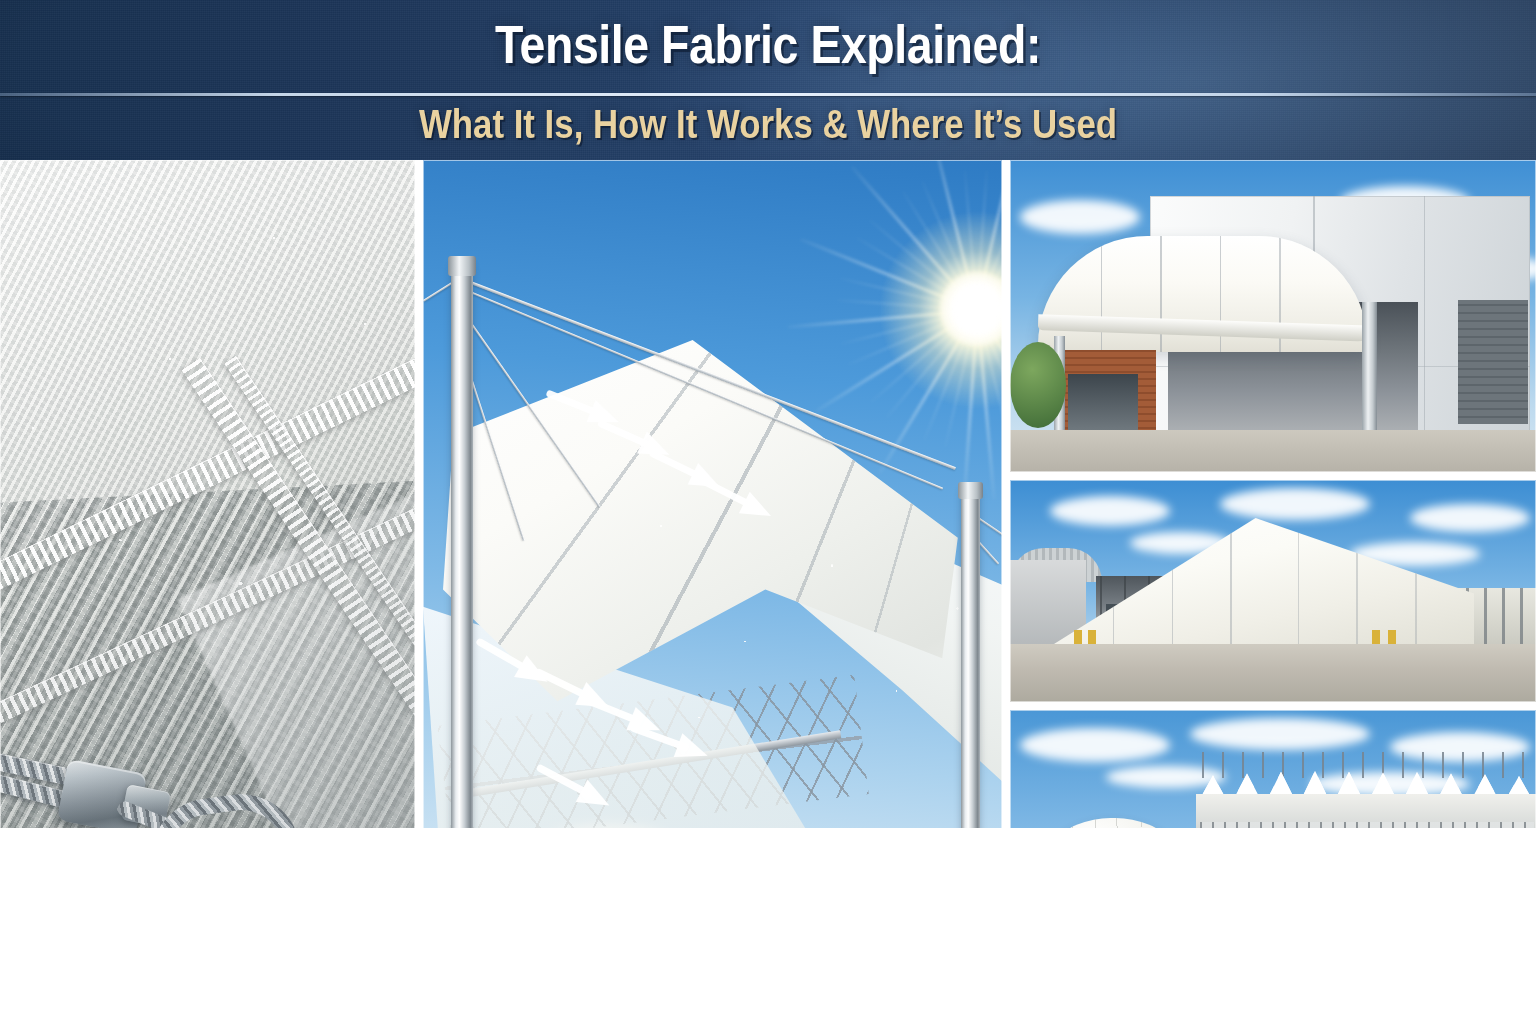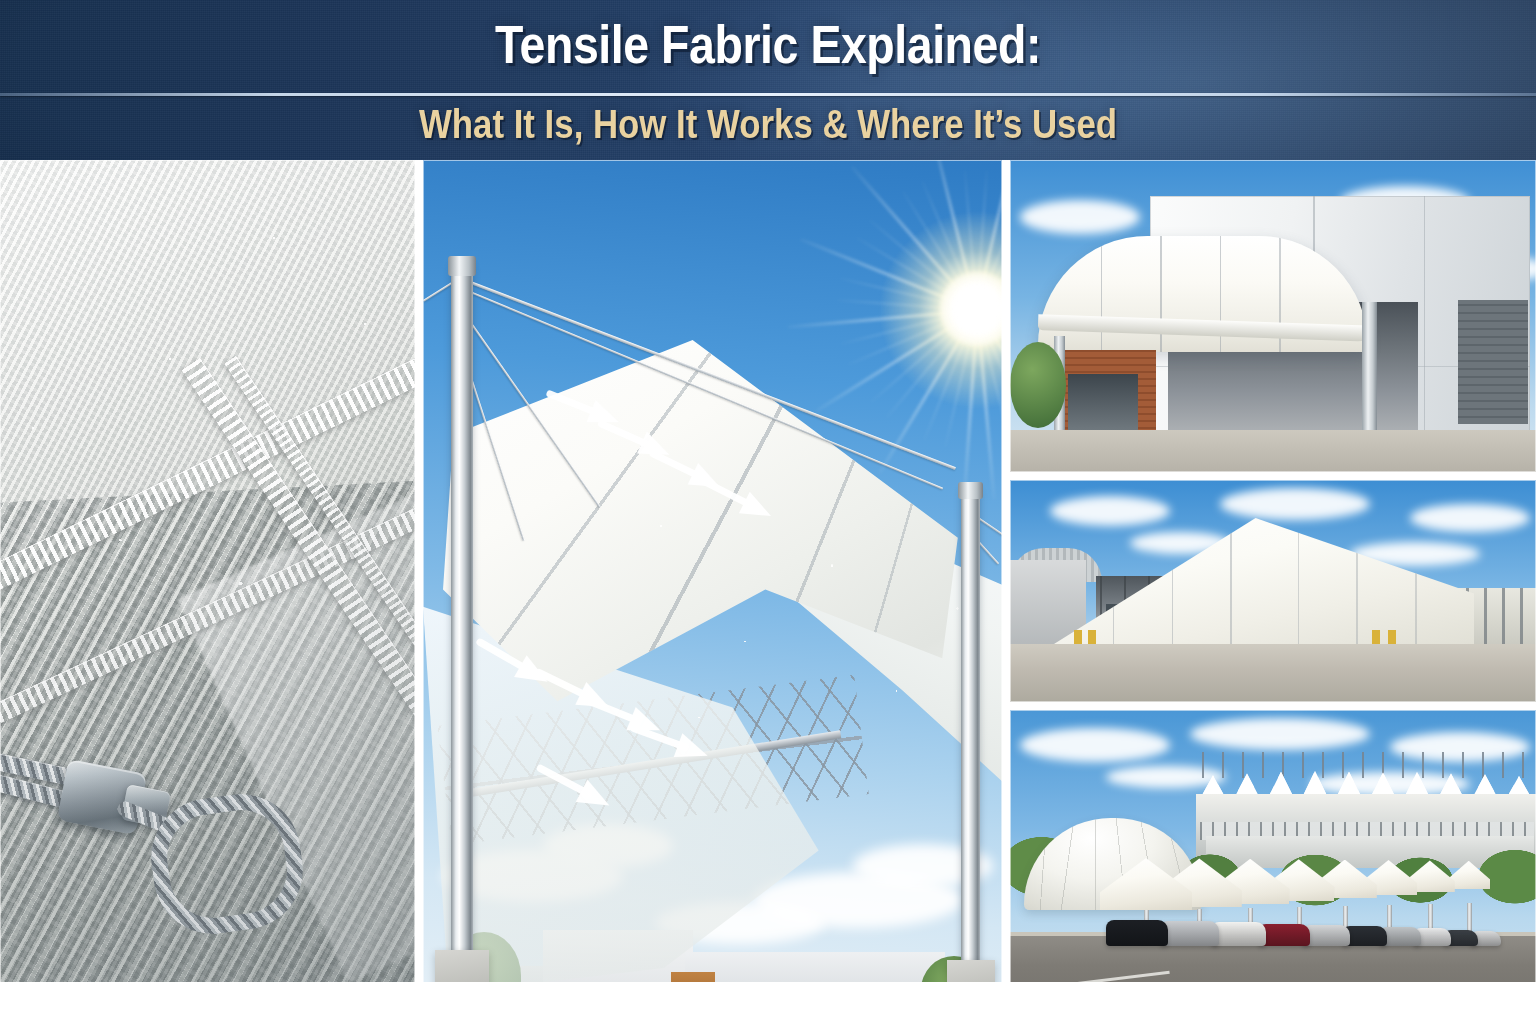--- a/index.html
+++ b/index.html
@@ -1,21 +1,21 @@
 <!DOCTYPE html>
 <html><head>
 <meta charset="utf-8">
 <style>
   html,body{margin:0;padding:0;background:#fff;}
   body{
     width:1536px;height:1024px;overflow:hidden;
     font-family:"Liberation Sans","DejaVu Sans",sans-serif;
     position:relative;
   }
-  .page{position:relative;width:1536px;height:982px;overflow:hidden;background:#eab308;}
+  .page{position:relative;width:1536px;height:828px;overflow:hidden;background:#eab308;}
 
   
   .header{
     position:absolute;left:0;top:0;width:1536px;height:160px;
     background:
       radial-gradient(ellipse 900px 260px at 78% 52%, rgba(110,150,195,0.42) 0%, rgba(110,150,195,0.0) 62%),
       linear-gradient(100deg,#17304f 0%, #1c3558 22%, #254169 48%, #33537d 74%, #46658c 100%);
     overflow:hidden;
   }
   .header .noise{

